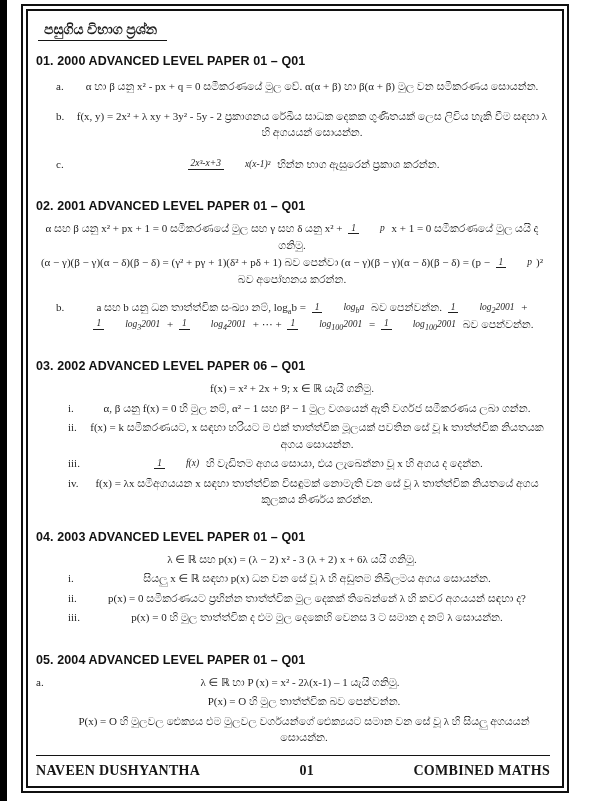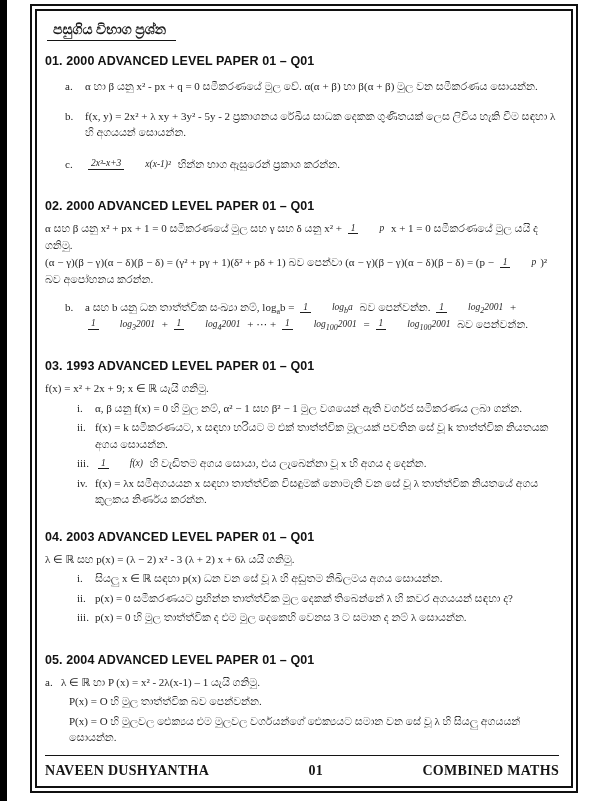--- a/index.html
+++ b/index.html
@@ -1,40 +1,40 @@
 <!DOCTYPE html>
 <html><head>
 <meta charset="utf-8">
 <style>
   html,body{margin:0;padding:0;background:#ffffff;}
   .page{position:relative;width:600px;height:801px;background:#ffffff;overflow:hidden;
         font-family:"Liberation Serif",serif;color:#1f1f1f;}
   .scan-edge{position:absolute;left:0;top:0;width:7px;height:801px;background:#000;}
-  .frame{position:absolute;left:30px;top:4px;width:548px;height:789px;box-sizing:border-box;
+  .frame{position:absolute;left:21px;top:4px;width:548px;height:789px;box-sizing:border-box;
          border:2px solid #101010;padding:3px;background:#fff;}
   .frame2{position:relative;width:100%;height:100%;box-sizing:border-box;border:2px solid #101010;}
   .content{padding:7px 14px 0 6px;}
   .title{display:inline-block;font-weight:bold;font-size:14px;margin:4px 0 0 4px;
          padding:0 10px 2px 6px;border-bottom:1.6px solid #141414;}
   .q{margin-top:27px;}
   .q.first{margin-top:13px;}
   .qhead{font-family:Liberation Sans, sans-serif;font-weight:700;font-size:12.5px;
          color:#121212;margin:0 0 2px 2px;letter-spacing:0.1px;}
   .row{display:flex;align-items:flex-start;margin-top:10px;font-size:11px;line-height:1.5;}
   .row.tight{margin-top:3px;}
   .row.para{margin-top:7px;}
   .row.cont{margin-top:1px;}
   .lvl0{padding-left:2px;}
   .lvl1{padding-left:22px;}
   .lvl2{padding-left:34px;}
   .lvl15{padding-left:26px;}
   .plabel{flex:0 0 20px;}
   .lvl2 > .plabel{flex:0 0 18px;}
   .lvl0 > .plabel{flex:0 0 16px;}
-  .ptext{flex:1 1 auto;}
+  .ptext{flex:1 1 auto;text-align:center;}
   .ptext sub,.ptext sup{font-size:8px;line-height:0;}
   .frac{display:inline-flex;flex-direction:row;align-items:center;vertical-align:middle;
         font-size:9.5px;line-height:1.15;font-style:italic;margin:0 3px;transform:translateY(-1px);}
   .frac .num{border-bottom:1px solid #1f1f1f;padding:0 3px;}
   .frac .den{padding:0 1px;margin-left:20px;}
   .footer{position:absolute;left:0;right:0;bottom:7px;padding:0 12px 0 8px;}
   .footer-rule{border-top:1.7px solid #141414;margin:0 0 7px 0;}
   .footer-row{display:flex;justify-content:space-between;align-items:baseline;
               font-weight:700;font-size:14px;letter-spacing:0.3px;color:#161616;}
 </style>
@@ -62,21 +62,21 @@
           <div class="row lvl1" style="margin-top:15px">
             <span class="plabel">c.</span>
             <span class="ptext"><span class="frac">
                   <span class="num">2x³-x+3</span>
                   <span class="den">x(x-1)²</span>
                 </span> භින්න භාග ඇසුරෙන් ප්‍රකාශ කරන්න.</span>
           </div>
         </section>
 
         <section class="q">
-          <div class="qhead">02. 2000 ADVANCED LEVEL PAPER 01 – Q01</div>
+          <div class="qhead">02. 2001 ADVANCED LEVEL PAPER 01 – Q01</div>
           <div class="row lvl0 para">
             <span class="ptext">α සහ β යනු x² + px + 1 = 0 සමීකරණයේ මුල සහ γ සහ δ යනු x² + <span class="frac">
                   <span class="num">1</span>
                   <span class="den">p</span>
                 </span> x + 1 = 0 සමීකරණයේ මුල යයි ද ගනිමු.</span>
           </div>
           <div class="row lvl0 cont">
             <span class="ptext">(α − γ)(β − γ)(α − δ)(β − δ) = (γ² + pγ + 1)(δ² + pδ + 1) බව පෙන්වා (α − γ)(β − γ)(α − δ)(β − δ) = (p − <span class="frac">
                   <span class="num">1</span>
                   <span class="den">p</span>
@@ -100,21 +100,21 @@
                   <span class="num">1</span>
                   <span class="den">log<sub>100</sub>2001</span>
                 </span> = <span class="frac">
                   <span class="num">1</span>
                   <span class="den">log<sub>100</sub>2001</span>
                 </span> බව පෙන්වන්න.</span>
           </div>
         </section>
 
         <section class="q">
-          <div class="qhead">03. 1993 ADVANCED LEVEL PAPER 01 – Q01</div>
+          <div class="qhead">03. 2002 ADVANCED LEVEL PAPER 06 – Q01</div>
           <div class="row lvl0 para">
             <span class="ptext">f(x) = x² + 2x + 9; x ∈ ℝ යැයි ගනිමු.</span>
           </div>
           <div class="row lvl2 tight">
             <span class="plabel">i.</span>
             <span class="ptext">α, β යනු f(x) = 0 හි මුල නම්, α² − 1 සහ β² − 1 මුල වශයෙන් ඇති වර්ගජ සමීකරණය ලබා ගන්න.</span>
           </div>
           <div class="row lvl2 tight">
             <span class="plabel">ii.</span>
             <span class="ptext">f(x) = k සමීකරණයට, x සඳහා හරියට ම එක් තාත්ත්වික මූලයක් පවතින සේ වූ k තාත්ත්වික නියතයක අගය සොයන්න.</span>

